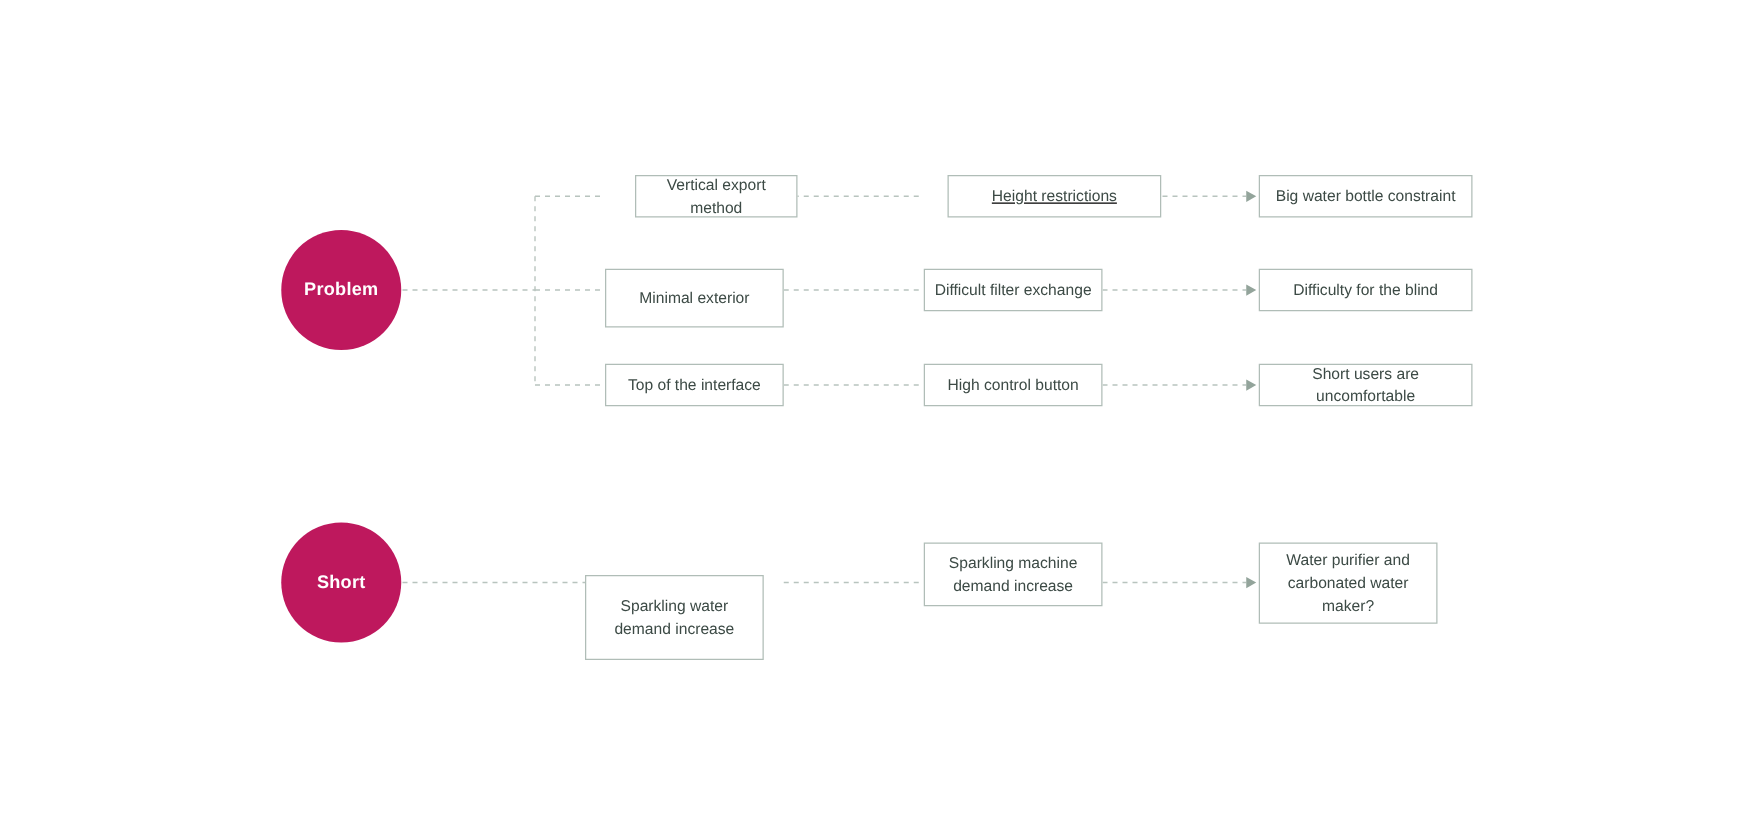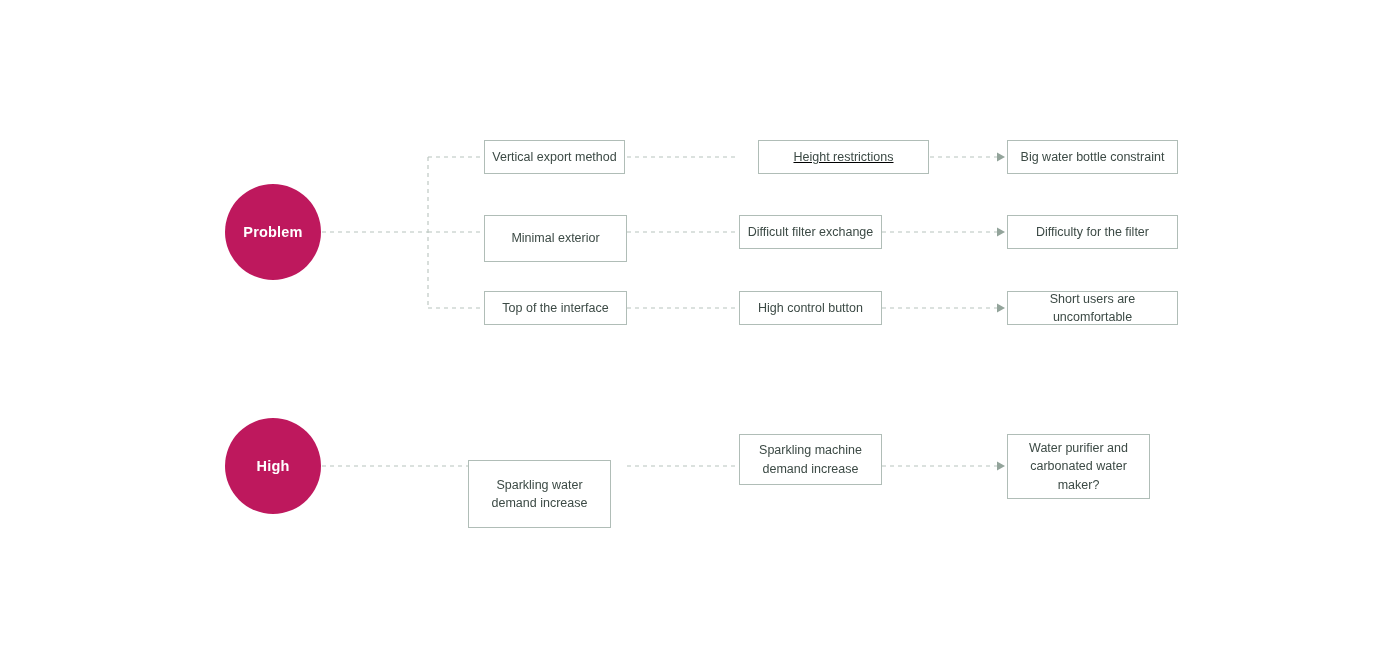--- a/index.html
+++ b/index.html
@@ -104,52 +104,52 @@
     <line class="dash-line" x1="322" y1="466" x2="484" y2="466"></line>
     <line class="dash-line" x1="627" y1="466" x2="739" y2="466"></line>
     <line class="dash-line" x1="882" y1="466" x2="997" y2="466"></line>
     <polygon class="arrow-head" points="997,461.5 1005,466 997,470.5"></polygon>
   </svg>
 
   <div class="root-node" style="left:225px; top:184px; width:96px; height:96px;">
     <span class="root-label">Problem</span>
   </div>
 
-  <div class="node-box" style="left:484px; top:140px; width:141px; height:34px;">
+  <div class="node-box" style="left:508px; top:140px; width:130px; height:34px;">
     <span class="node-label">Vertical export method</span>
   </div>
   <div class="node-box" style="left:758px; top:140px; width:171px; height:34px;text-decoration:underline;">
     <span class="node-label">Height restrictions</span>
   </div>
   <div class="node-box" style="left:1007px; top:140px; width:171px; height:34px;">
     <span class="node-label">Big water bottle constraint</span>
   </div>
 
   <div class="node-box" style="left:484px; top:215px; width:143px; height:47px;">
     <span class="node-label">Minimal exterior</span>
   </div>
   <div class="node-box" style="left:739px; top:215px; width:143px; height:34px;">
     <span class="node-label">Difficult  filter exchange</span>
   </div>
   <div class="node-box" style="left:1007px; top:215px; width:171px; height:34px;">
-    <span class="node-label">Difficulty for the filter</span>
+    <span class="node-label">Difficulty for the blind</span>
   </div>
 
   <div class="node-box" style="left:484px; top:291px; width:143px; height:34px;justify-content:center;">
     <span class="node-label">Top of the interface</span>
   </div>
   <div class="node-box" style="left:739px; top:291px; width:143px; height:34px;">
     <span class="node-label">High control button</span>
   </div>
   <div class="node-box" style="left:1007px; top:291px; width:171px; height:34px;">
     <span class="node-label">Short users are uncomfortable</span>
   </div>
 
   <div class="root-node" style="left:225px; top:418px; width:96px; height:96px;">
-    <span class="root-label">High</span>
+    <span class="root-label">Short</span>
   </div>
 
   <div class="node-box" style="left:468px; top:434px; width:143px; height:68px;margin-top:26px;">
     <span class="node-label">Sparkling water
 demand increase</span>
   </div>
   <div class="node-box" style="left:739px; top:434px; width:143px; height:51px;">
     <span class="node-label">Sparkling machine
 demand increase</span>
   </div>

